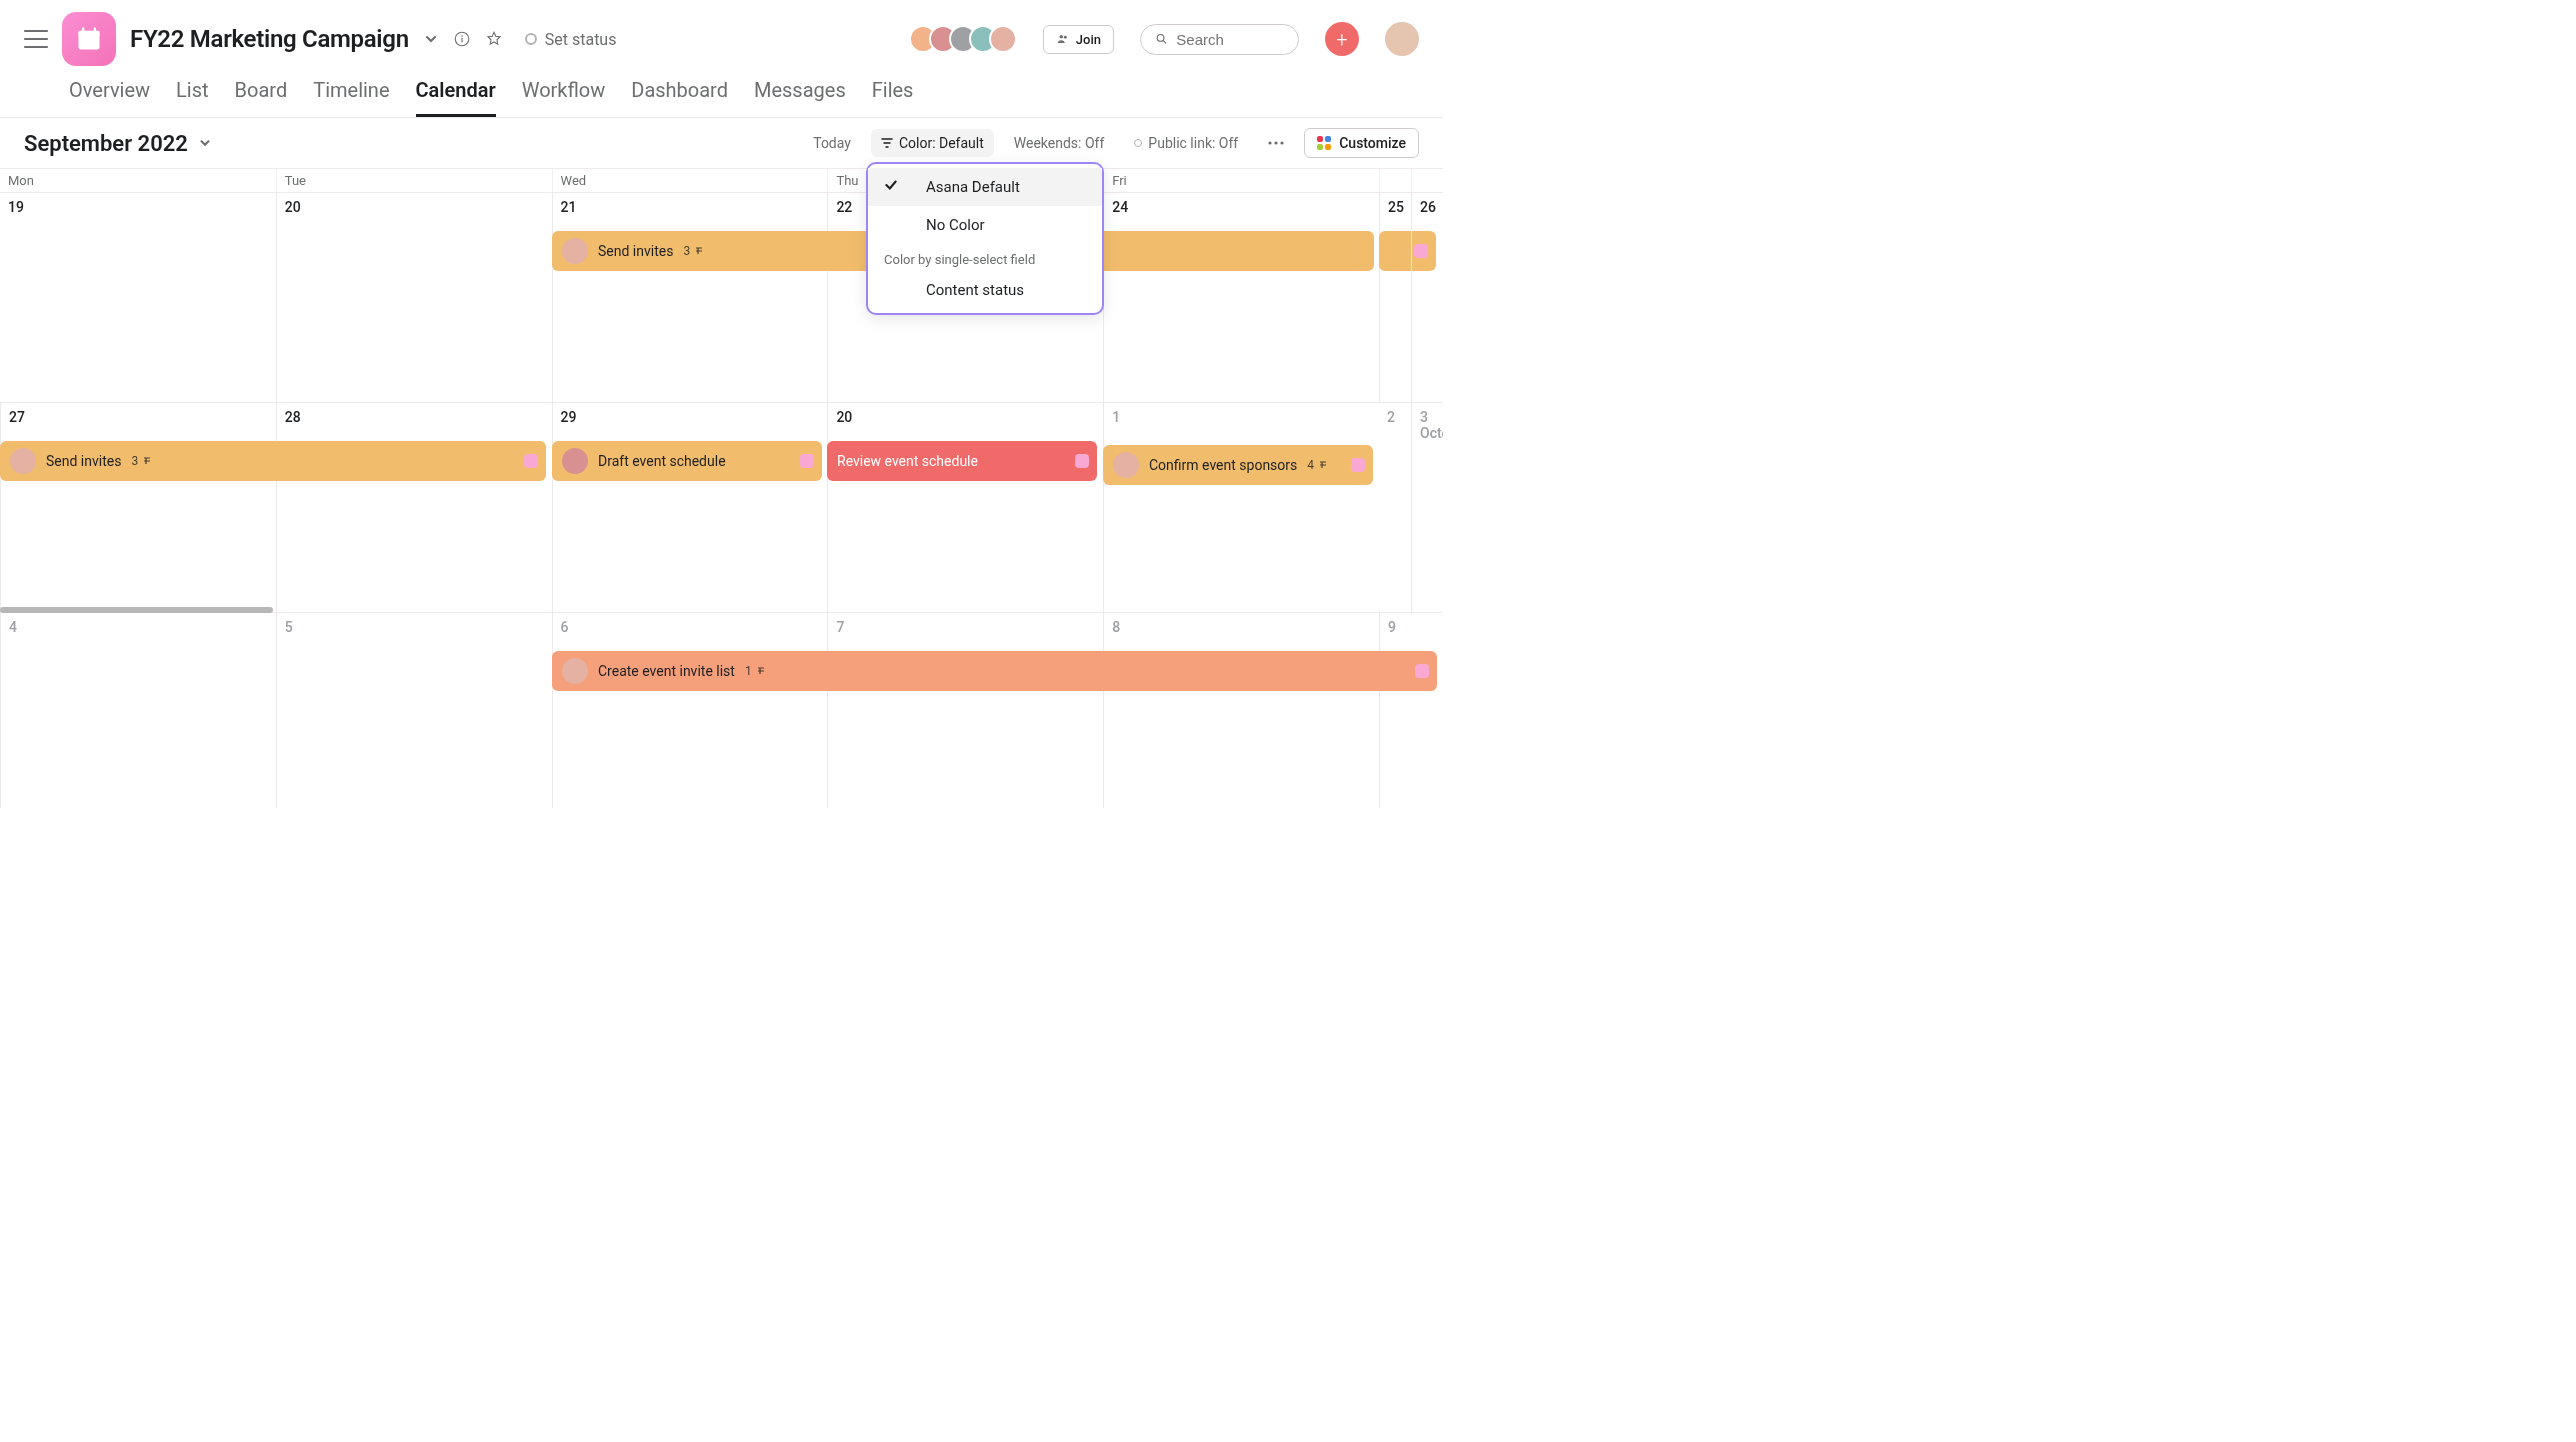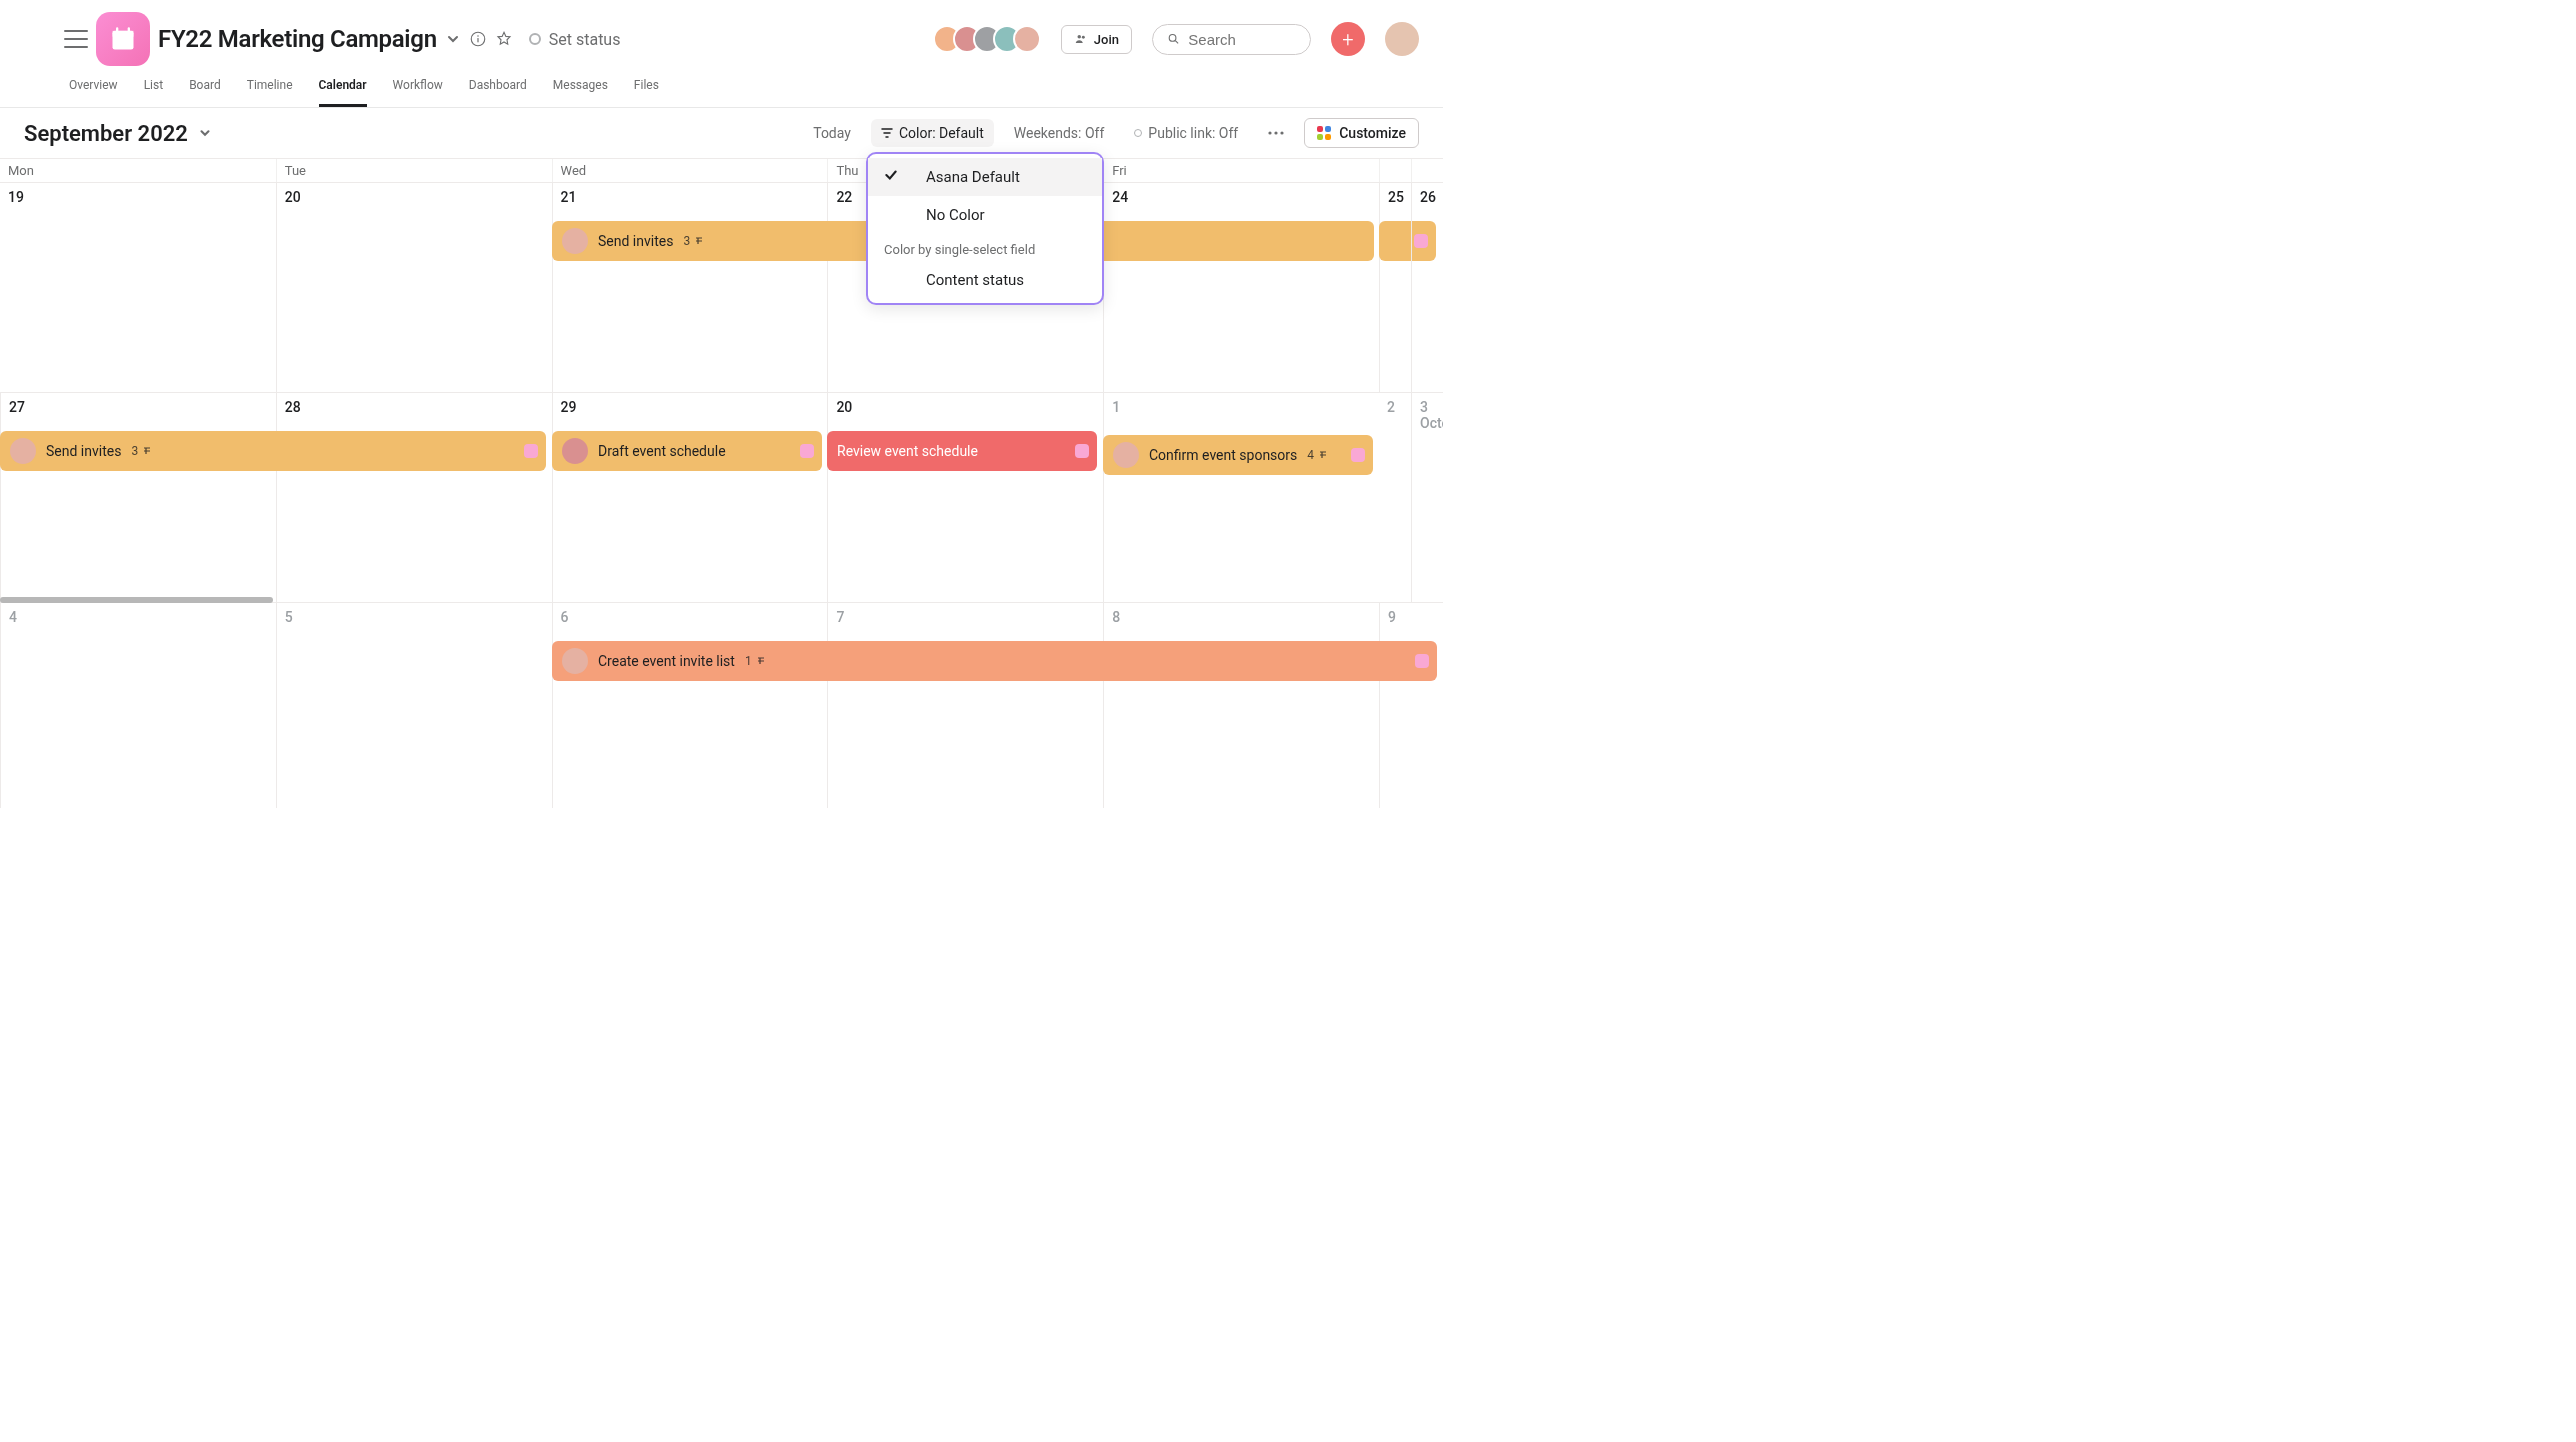--- a/index.html
+++ b/index.html
@@ -1,19 +1,19 @@
 <!DOCTYPE html>
 <html><head>
 <meta charset="utf-8">
 <style>
 * { box-sizing: border-box; margin: 0; padding: 0; }
 body { font-family: -apple-system, BlinkMacSystemFont, "Segoe UI", Roboto, Helvetica, Arial, sans-serif; font-size: 14px; color: #1e1f21; background: #fff; width: 1443px; height: 808px; overflow: hidden; }
 
 
-.header { display: flex; align-items: center; padding: 12px 24px 0 24px; gap: 8px; margin-left: 40px; }
+.header { display: flex; align-items: center; padding: 12px 24px 0 24px; gap: 14px; }
 .hamburger { width: 24px; height: 18px; display: flex; flex-direction: column; justify-content: space-between; cursor: pointer; }
 .hamburger span { height: 2px; background: #6d6e6f; border-radius: 1px; }
 .project-icon { width: 54px; height: 54px; background: linear-gradient(135deg,#fb8ed3,#f472b6); border-radius: 14px; display: flex; align-items: center; justify-content: center; }
 .project-icon svg { width: 28px; height: 28px; }
 .project-title { font-size: 24px; font-weight: 600; letter-spacing: -0.3px; }
 .chev { color: #6d6e6f; }
 .icon-btn { color: #6d6e6f; cursor: pointer; display: flex; align-items: center; }
 .set-status { display: flex; align-items: center; gap: 8px; color: #6d6e6f; font-size: 16px; cursor: pointer; margin-left: 8px; }
 .status-circle { width: 12px; height: 12px; border: 2px solid #b0b2b4; border-radius: 50%; }
 .spacer { flex: 1; }
@@ -21,21 +21,21 @@
 .avatar-stack .av { width: 28px; height: 28px; border-radius: 50%; border: 2px solid #fff; margin-left: -8px; }
 .av1{background:#f2b38a}.av2{background:#d99090}.av3{background:#9ea0a3}.av4{background:#8bbfbc}.av5{background:#e5b1a2}
 .join-btn { display:flex; align-items:center; gap:6px; border:1px solid #cfcbcb; border-radius:6px; padding:6px 12px; font-size:13px; font-weight:500; cursor:pointer; background:#fff; margin-left:12px; }
 .search-box { display:flex; align-items:center; gap:8px; border:1px solid #cfcbcb; border-radius:20px; padding:6px 14px; width:159px; margin-left:12px; color:#6d6e6f; }
 .search-box input { border:none; outline:none; font-size:15px; width:100%; color:#6d6e6f; }
 .plus-btn { width:34px; height:34px; border-radius:50%; background:#f06a6a; color:#fff; display:flex; align-items:center; justify-content:center; margin-left:12px; cursor:pointer; font-size:20px; font-weight:300; }
 .me-avatar { width:34px; height:34px; border-radius:50%; background:#e5c4b0; margin-left:12px; }
 
 
 .tabs { display:flex; gap:26px; padding:12px 24px 0 69px; border-bottom:1px solid #e8e8e8; }
-.tab { padding-bottom:12px; color:#6d6e6f; font-size:12px; cursor:pointer; }
+.tab { padding-bottom:12px; color:#6d6e6f; font-size:20px; cursor:pointer; }
 .tab.active { color:#1e1f21; font-weight:600; border-bottom:3px solid #1e1f21; }
 
 
 .toolbar { display:flex; align-items:center; padding:10px 24px; gap:10px; border-bottom:1px solid #edeae9; position:relative; }
 .month-label { font-size:22px; font-weight:600; display:flex; align-items:center; gap:10px; cursor:pointer; }
 .toolbar .spacer2 { flex:1; }
 .tb-btn { color:#6d6e6f; font-size:14px; padding:6px 10px; border-radius:6px; cursor:pointer; display:flex; align-items:center; gap:6px; }
 .tb-btn.active-pill { background:#f4f3f3; color:#1e1f21; }
 .customize-btn { border:1px solid #cfcbcb; border-radius:6px; padding:6px 12px; display:flex; align-items:center; gap:8px; font-weight:500; cursor:pointer; }
 .grid-icon { width:14px; height:14px; display:grid; grid-template-columns:1fr 1fr; grid-template-rows:1fr 1fr; gap:2px; }

